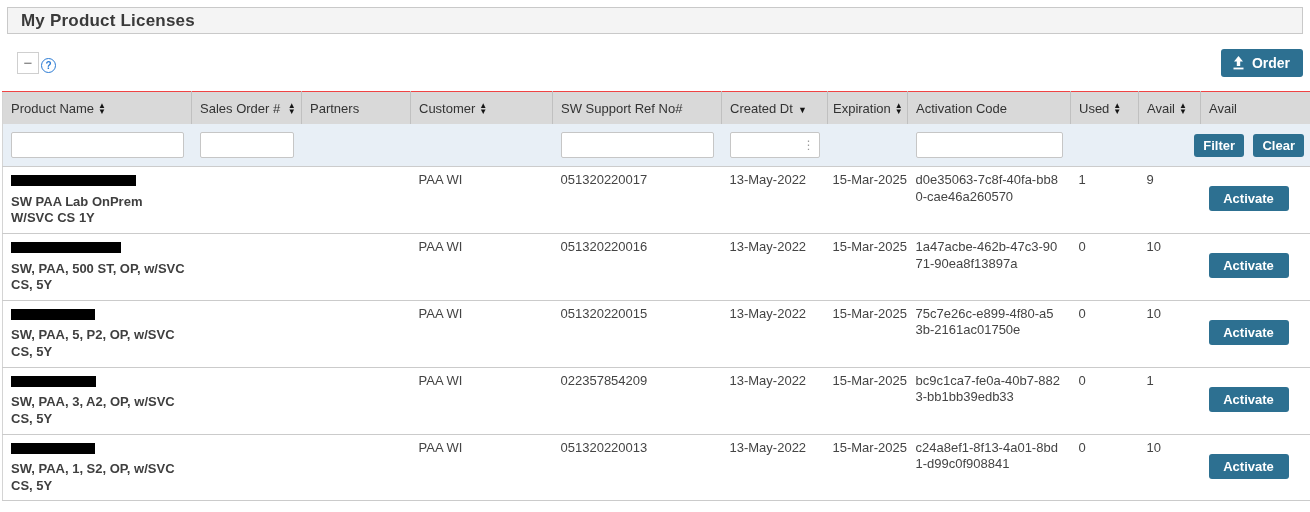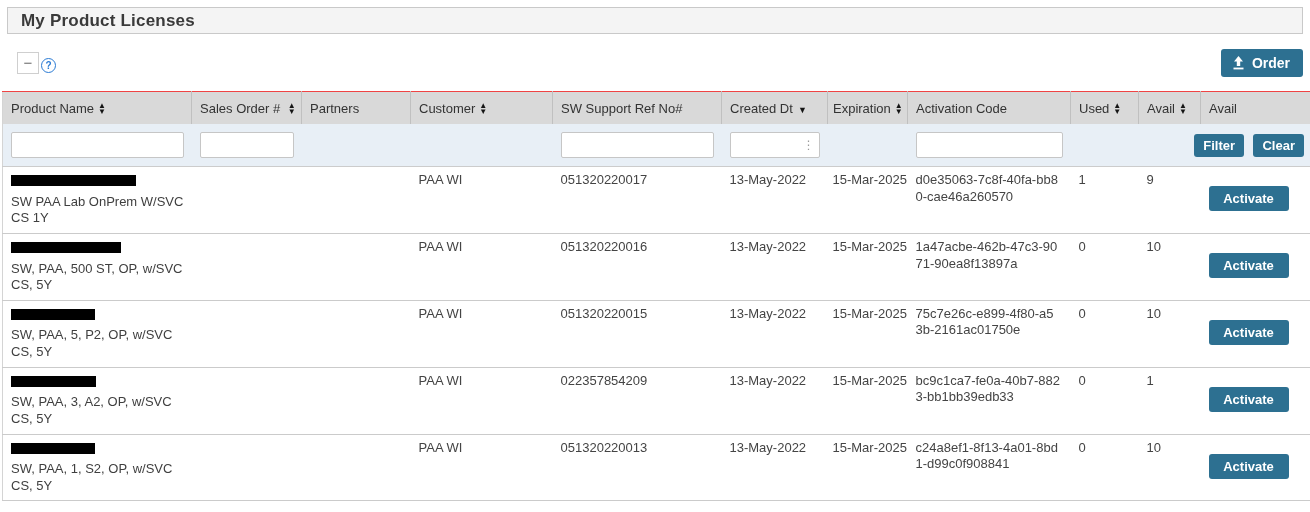--- a/index.html
+++ b/index.html
@@ -84,21 +84,21 @@
 
   .product-link {
     position: relative; display: inline-block; font-weight: bold; color: #333;
     text-decoration: underline; cursor: pointer; line-height: 16px; max-width: 100%;
     overflow: hidden; white-space: nowrap;
   }
   .product-link::after {
     content: ""; position: absolute; left: -1px; right: -1px; top: 3px; height: 11px;
     background: #000;
   }
-  .product-desc { color: #3f3f3f; margin-top: 1px; }
+  .product-desc { color: #3f3f3f; margin-top: 1px; font-weight: bold; }
 
   .activate-btn { font-size: 13px; padding: 5px 0; width: 80px; margin-top: 14px; }
 </style>
 </head>
 <body>
 
 <div class="topbar">
   <h1>My Product Licenses</h1>
 </div>
 

